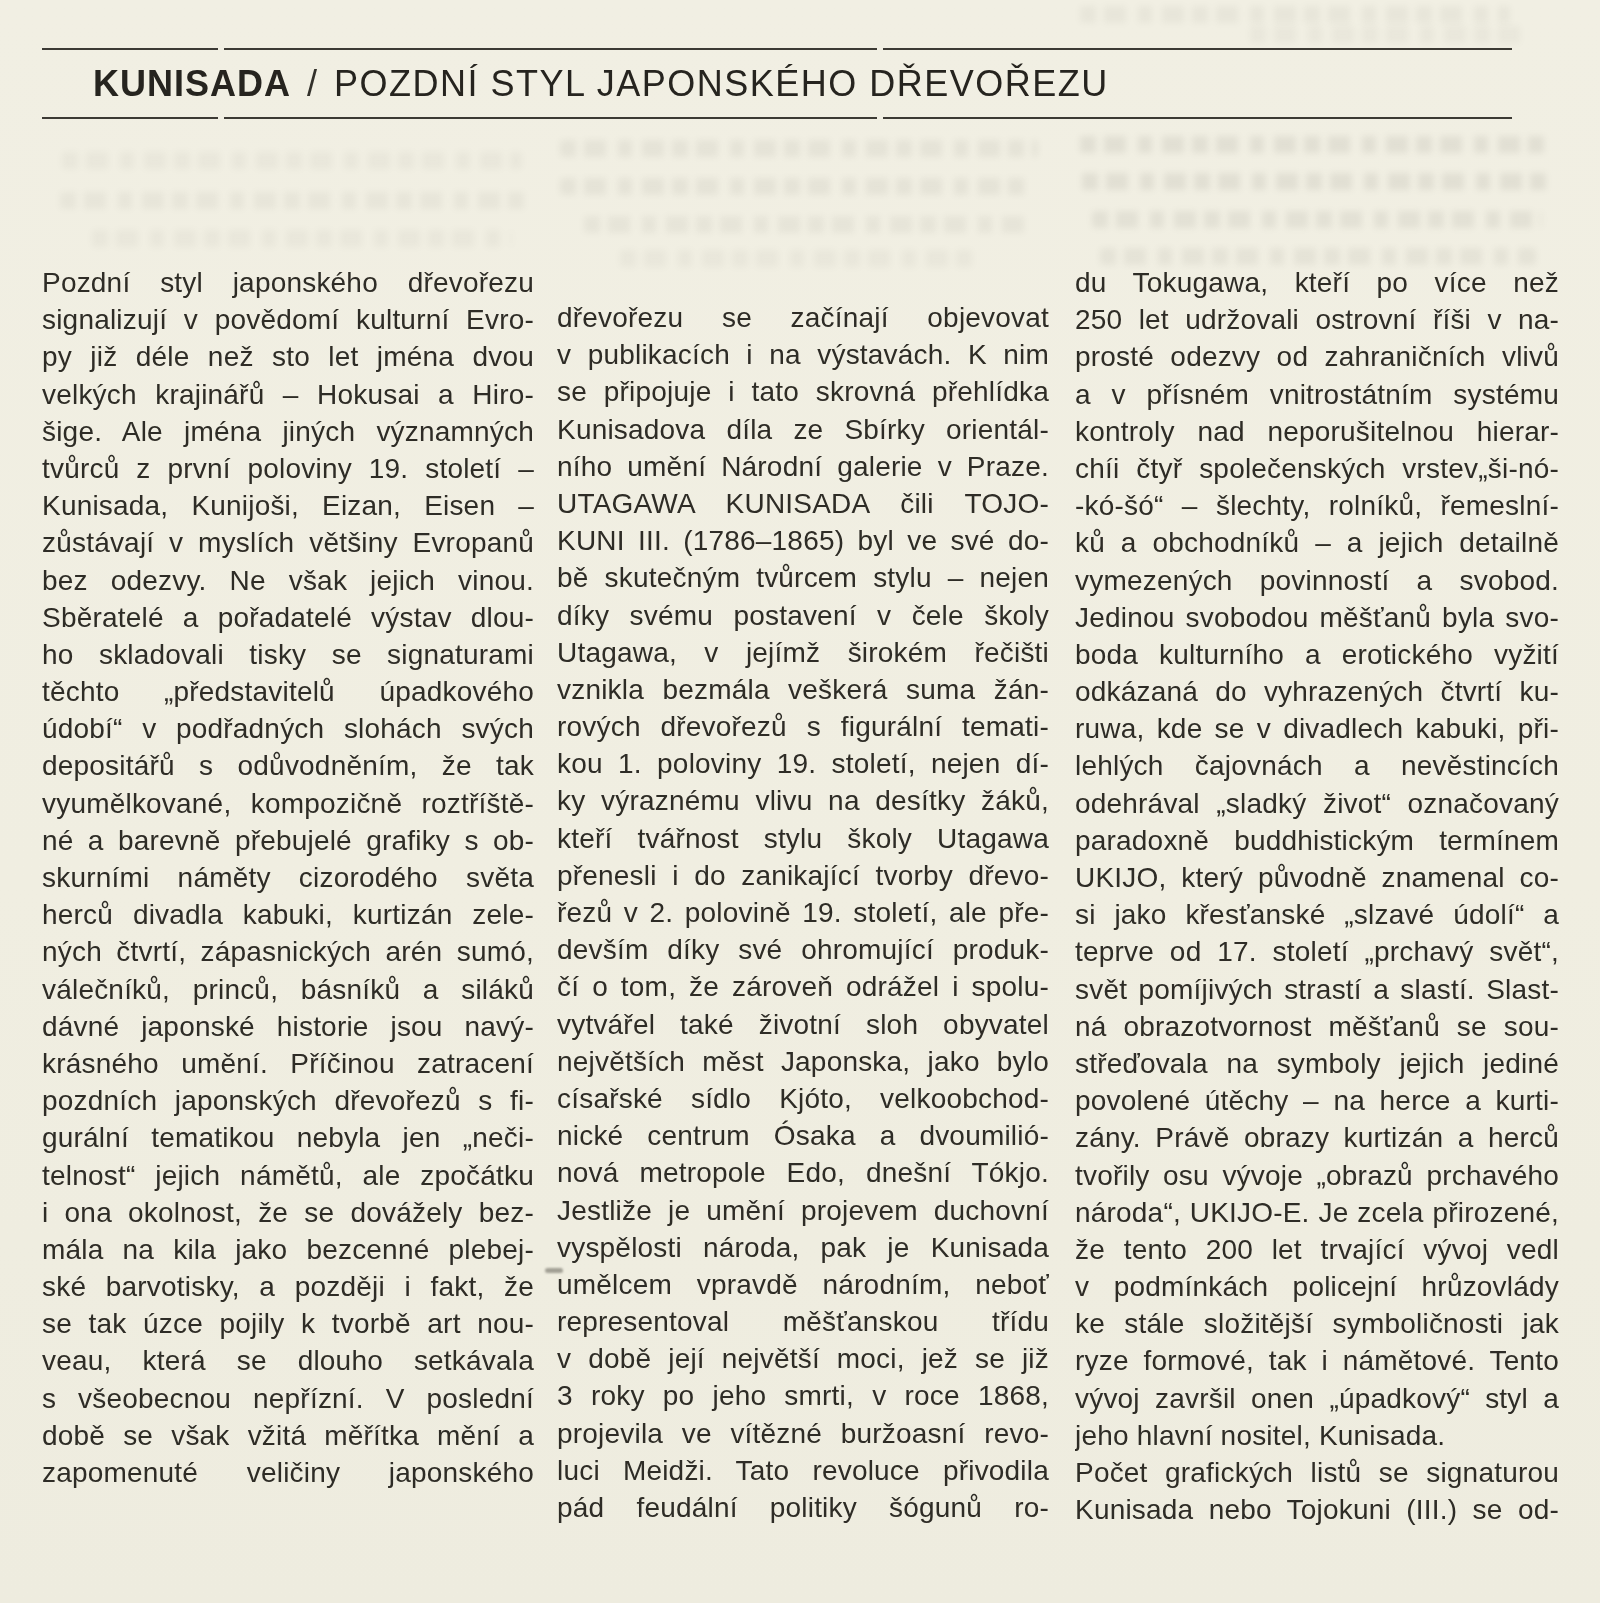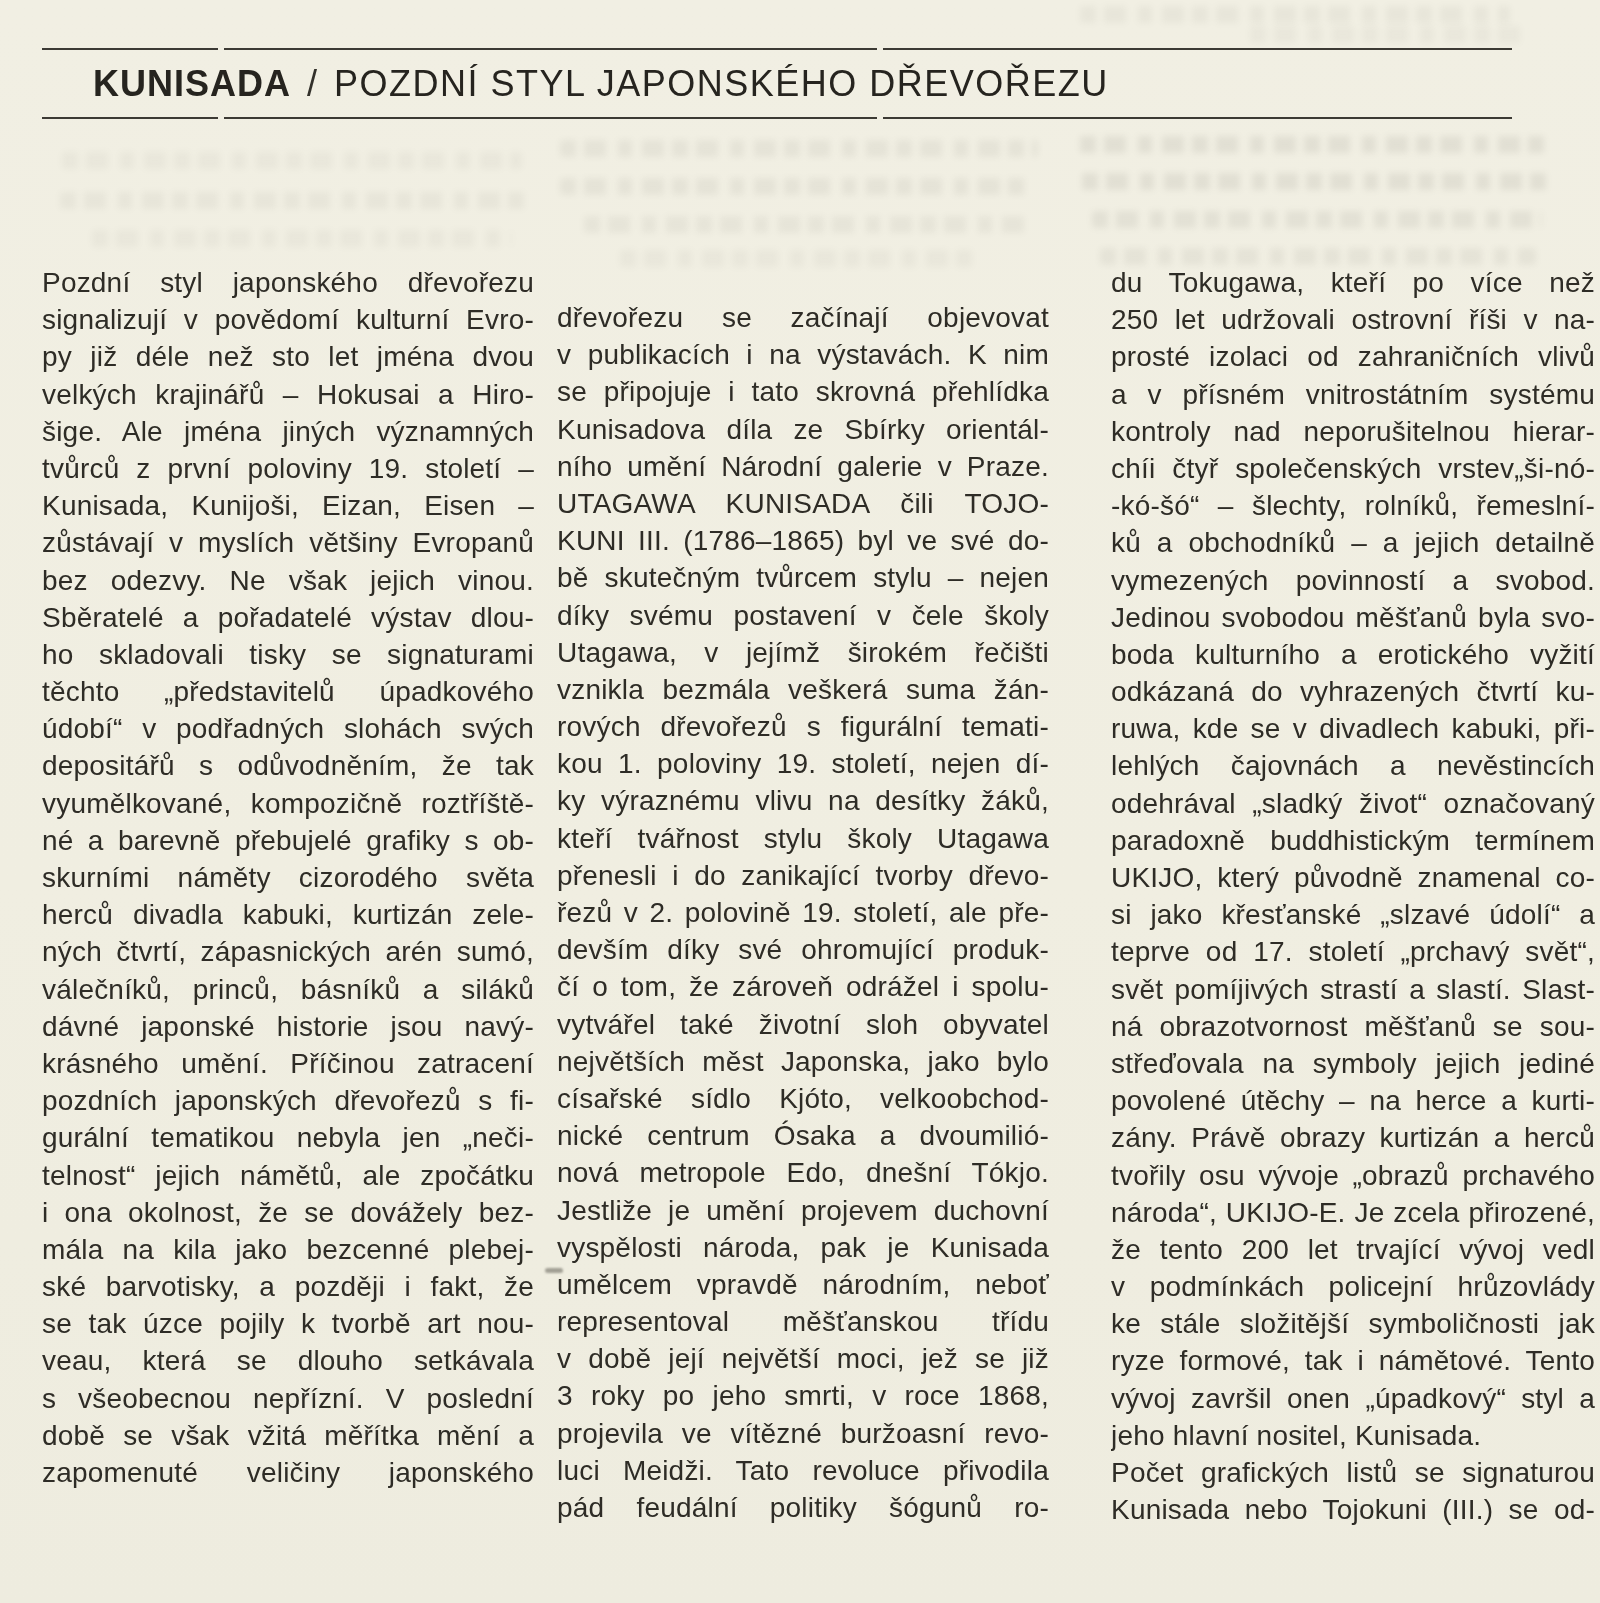--- a/index.html
+++ b/index.html
@@ -30,21 +30,21 @@
   .sep{font-weight:400;margin:0 16px;color:#33312b;}
   .subtitle{font-weight:400;letter-spacing:1.5px;}
   .col{
     position:absolute;top:264px;width:492px;
     font-size:28px;line-height:37.2px;
     letter-spacing:0.2px;
     color:#2e2c26;
   }
   .col-1{left:42px;}
   .col-2{left:557px;margin-top:35px;}
-  .col-3{left:1075px;width:484px;margin-left:36px;}
+  .col-3{left:1075px;width:484px;}
   .line{
     text-align:justify;
     text-align-last:justify;
     height:37.2px;overflow:hidden;
   }
   .line.pe{text-align-last:left;}
   .ghost{
     position:absolute;height:17px;border-radius:3px;
     filter:blur(3px);
     background:repeating-linear-gradient(90deg,
@@ -154,21 +154,21 @@
       <div class="line">representoval měšťanskou třídu</div>
       <div class="line">v době její největší moci, jež se již</div>
       <div class="line">3 roky po jeho smrti, v roce 1868,</div>
       <div class="line">projevila ve vítězné buržoasní revo-</div>
       <div class="line">luci Meidži. Tato revoluce přivodila</div>
       <div class="line">pád feudální politiky šógunů ro-</div>
     </div>
   <div class="col col-3">
       <div class="line">du Tokugawa, kteří po více než</div>
       <div class="line">250 let udržovali ostrovní říši v na-</div>
-      <div class="line">prosté izolaci od zahraničních vlivů</div>
+      <div class="line">prosté odezvy od zahraničních vlivů</div>
       <div class="line">a v přísném vnitrostátním systému</div>
       <div class="line">kontroly nad neporušitelnou hierar-</div>
       <div class="line">chíi čtyř společenských vrstev„ši-nó-</div>
       <div class="line">-kó-šó“ – šlechty, rolníků, řemeslní-</div>
       <div class="line">ků a obchodníků – a jejich detailně</div>
       <div class="line">vymezených povinností a svobod.</div>
       <div class="line">Jedinou svobodou měšťanů byla svo-</div>
       <div class="line">boda kulturního a erotického vyžití</div>
       <div class="line">odkázaná do vyhrazených čtvrtí ku-</div>
       <div class="line">ruwa, kde se v divadlech kabuki, při-</div>

